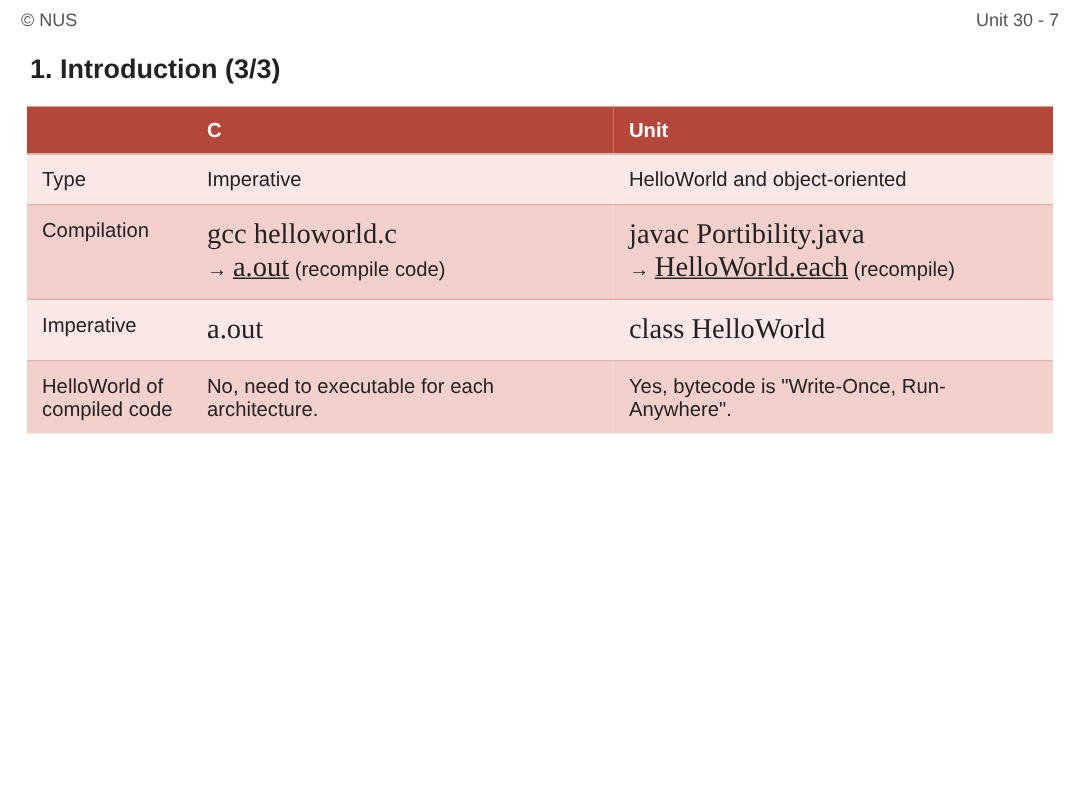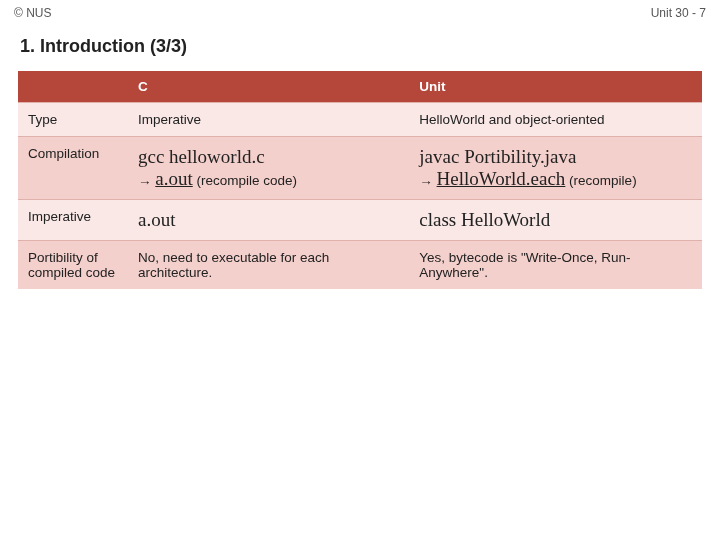--- a/index.html
+++ b/index.html
@@ -131,19 +131,19 @@
         <td>Imperative</td>
         <td>
           <span class="mono">a.out</span>
         </td>
         <td>
           <span class="mono">class HelloWorld</span>
         </td>
       </tr>
 
       <tr>
-        <td>Portibility of compiled code</td>
+        <td>HelloWorld of compiled code</td>
         <td>No, need to executable for each architecture.</td>
         <td>Yes, bytecode is "Write-Once, Run-Anywhere".</td>
       </tr>
     </tbody>
   </table>
 </div>
 
 </body></html>

